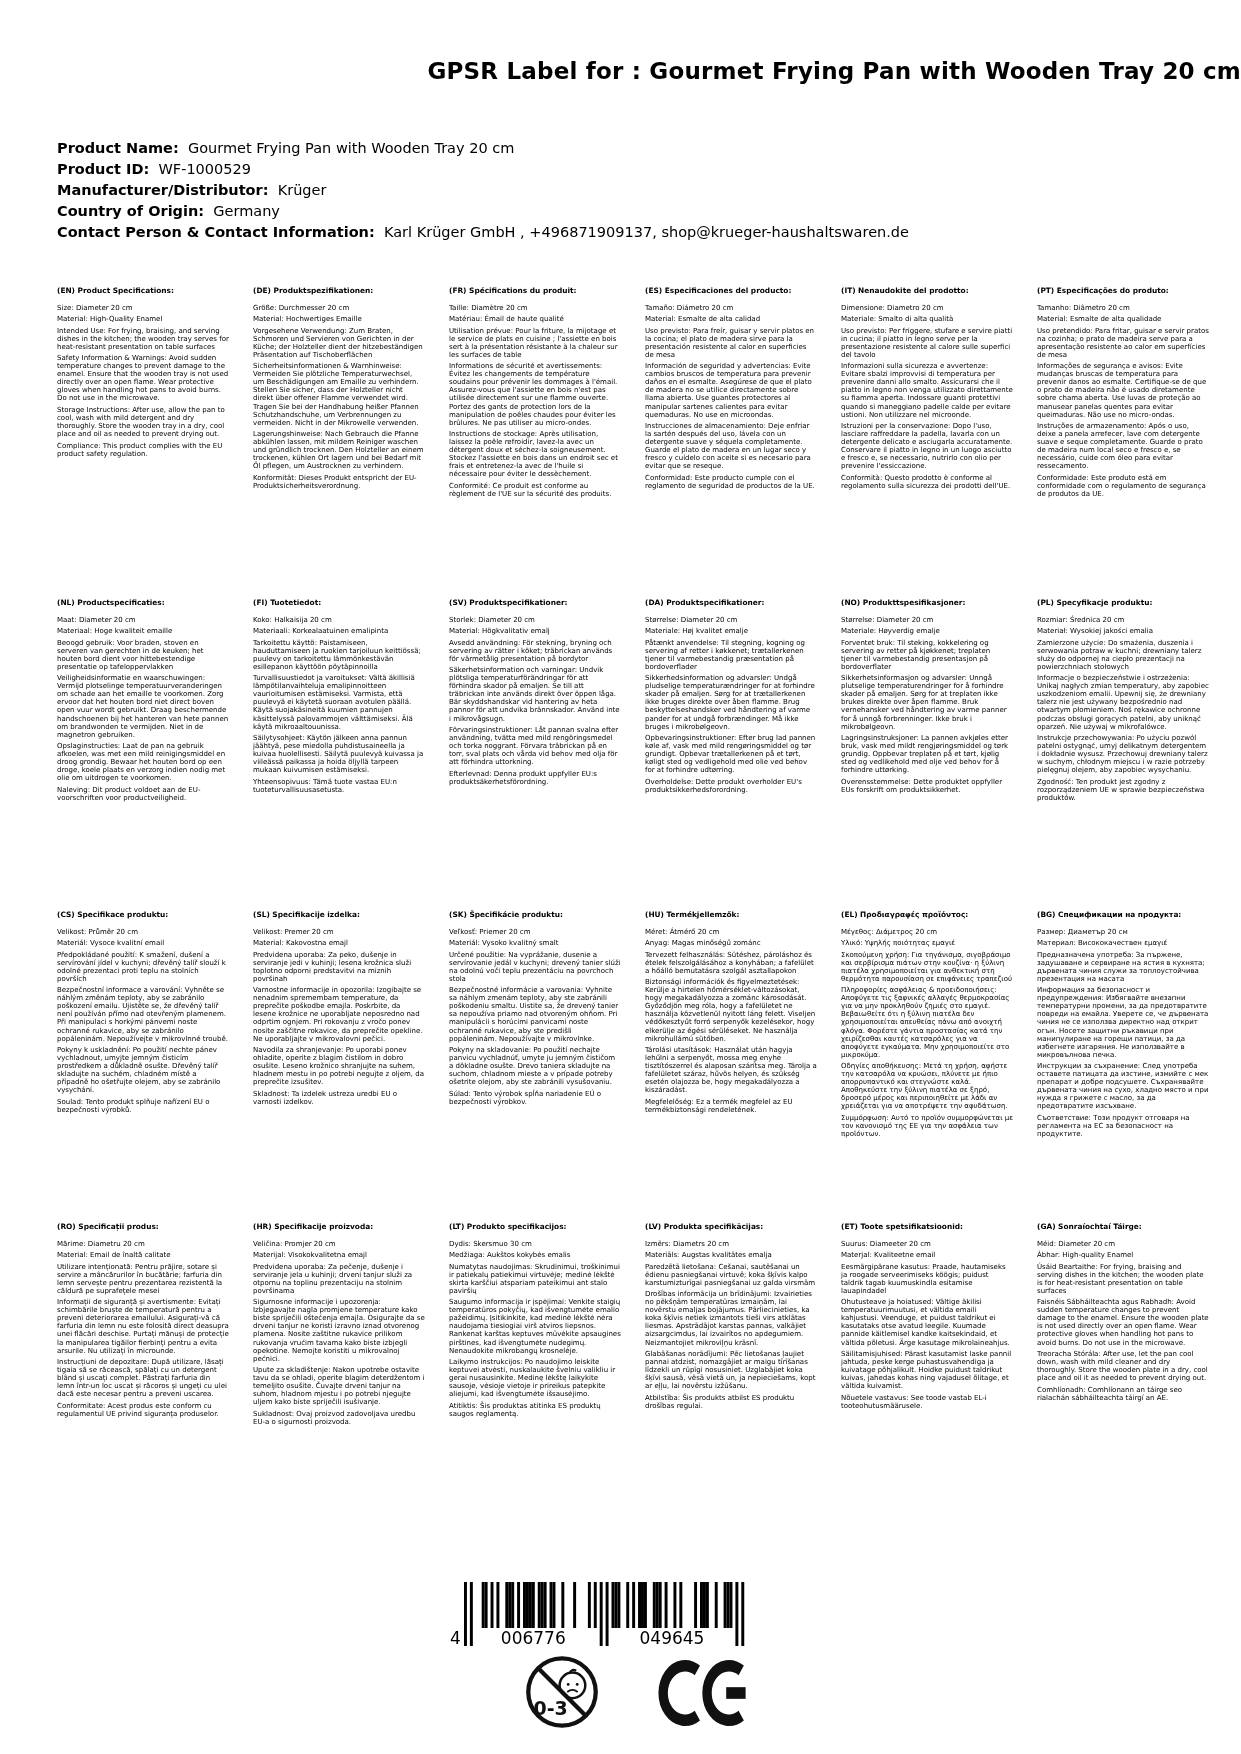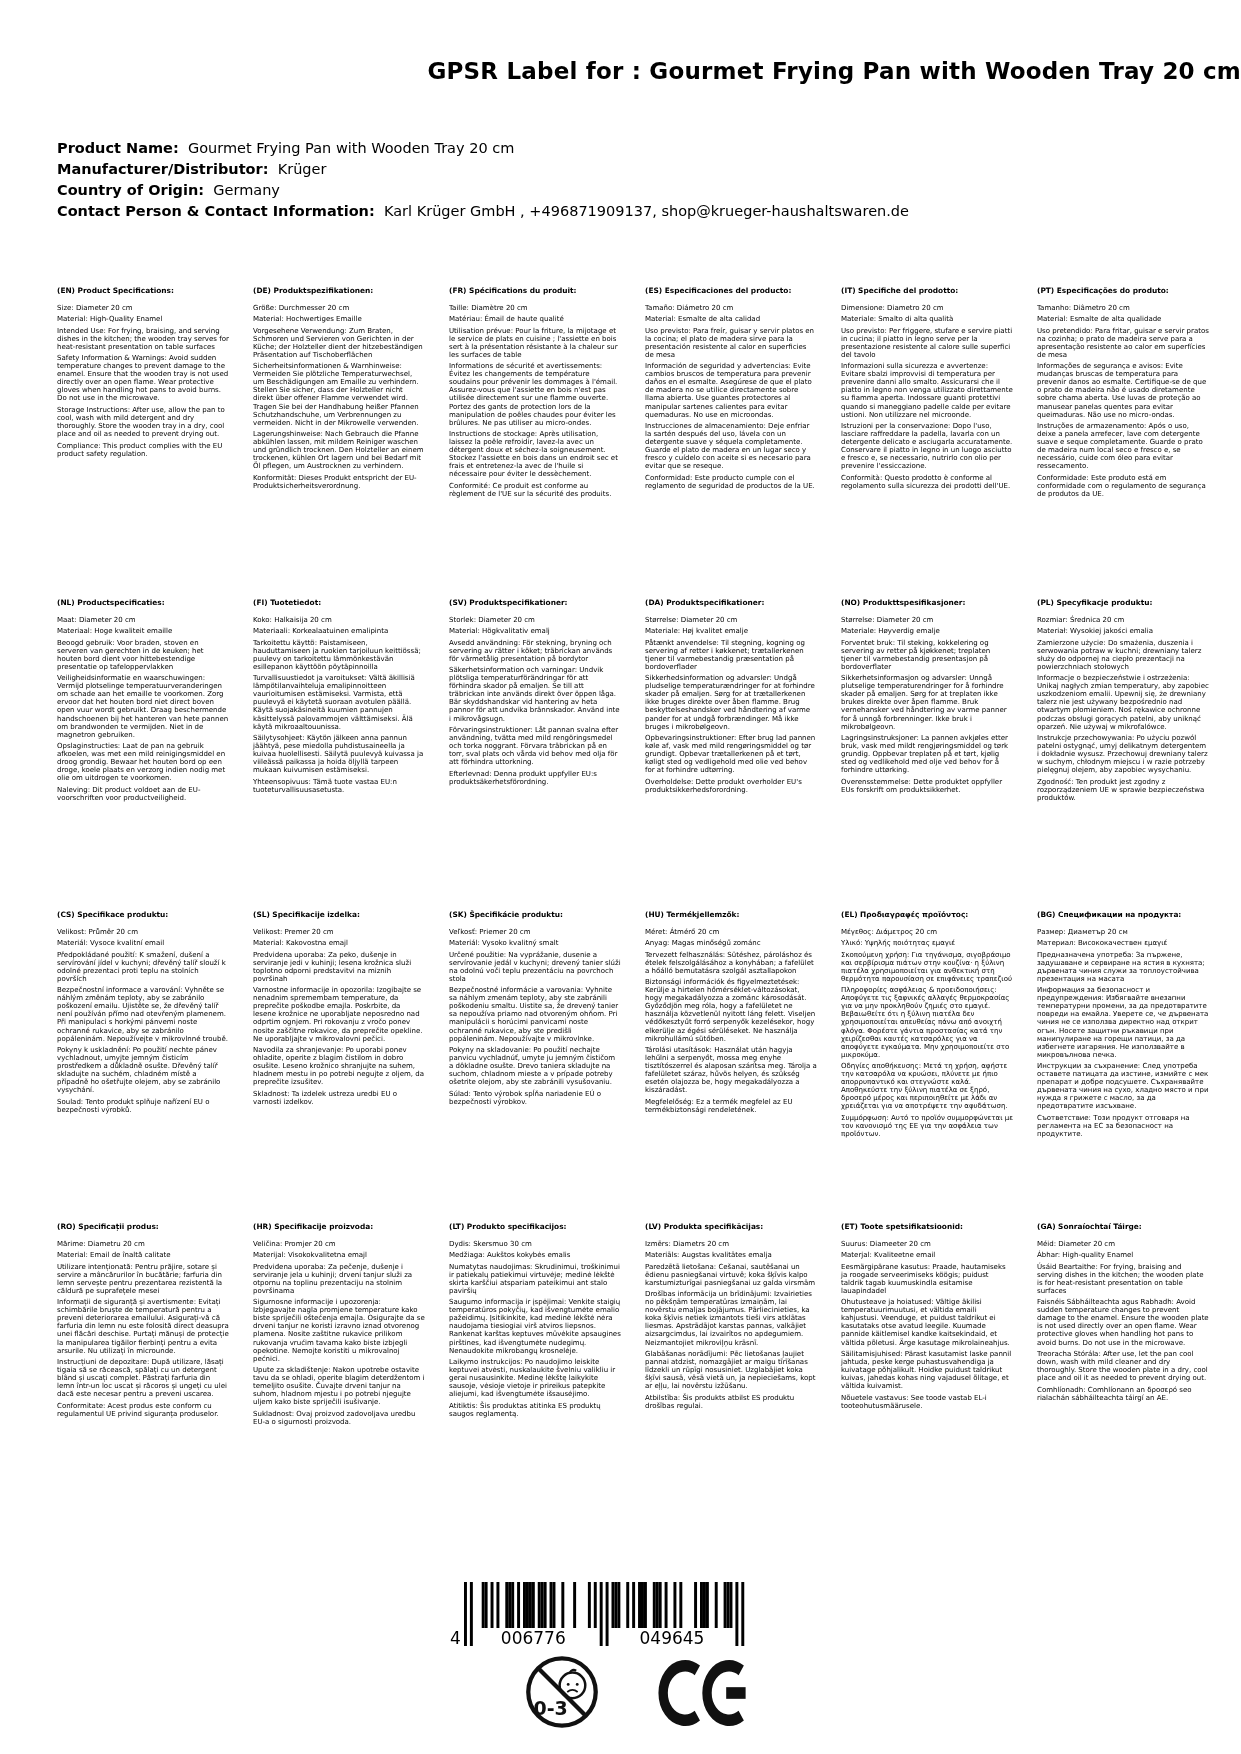--- a/index.html
+++ b/index.html
@@ -26,20 +26,21 @@
 </style>
 </head>
 <body>
 
 <div class="page">
 
   <div class="title">GPSR Label for : Gourmet Frying Pan with Wooden Tray 20 cm</div>
 
   <div class="product-info">
       <div class="info-row"><span class="info-label">Product Name:</span><span class="info-value">&nbsp; Gourmet Frying Pan with Wooden Tray 20 cm</span></div>
+      <div class="info-row"><span class="info-label">Product ID:</span><span class="info-value">&nbsp; WF-1000529</span></div>
       <div class="info-row"><span class="info-label">Manufacturer/Distributor:</span><span class="info-value">&nbsp; Krüger</span></div>
       <div class="info-row"><span class="info-label">Country of Origin:</span><span class="info-value">&nbsp; Germany</span></div>
       <div class="info-row"><span class="info-label">Contact Person &amp; Contact Information:</span><span class="info-value">&nbsp; Karl Krüger GmbH , +496871909137, shop@krueger-haushaltswaren.de</span></div>
     </div>
 
   <div class="blocks-grid">
       <div class="lang-block">
         <div class="block-header">(EN) Product Specifications:</div>
         <p class="block-par">Size: Diameter 20 cm</p>
         <p class="block-par">Material: High-Quality Enamel</p>
@@ -69,21 +70,21 @@
       <div class="lang-block">
         <div class="block-header">(ES) Especificaciones del producto:</div>
         <p class="block-par">Tamaño: Diámetro 20 cm</p>
         <p class="block-par">Material: Esmalte de alta calidad</p>
         <p class="block-par">Uso previsto: Para freír, guisar y servir platos en la cocina; el plato de madera sirve para la presentación resistente al calor en superficies de mesa</p>
         <p class="block-par">Información de seguridad y advertencias: Evite cambios bruscos de temperatura para prevenir daños en el esmalte. Asegúrese de que el plato de madera no se utilice directamente sobre llama abierta. Use guantes protectores al manipular sartenes calientes para evitar quemaduras. No use en microondas.</p>
         <p class="block-par">Instrucciones de almacenamiento: Deje enfriar la sartén después del uso, lávela con un detergente suave y séquela completamente. Guarde el plato de madera en un lugar seco y fresco y cuídelo con aceite si es necesario para evitar que se reseque.</p>
         <p class="block-par">Conformidad: Este producto cumple con el reglamento de seguridad de productos de la UE.</p>
       </div>
       <div class="lang-block">
-        <div class="block-header">(IT) Specifiche del prodotto:</div>
+        <div class="block-header">(IT) Nenaudokite del prodotto:</div>
         <p class="block-par">Dimensione: Diametro 20 cm</p>
         <p class="block-par">Materiale: Smalto di alta qualità</p>
         <p class="block-par">Uso previsto: Per friggere, stufare e servire piatti in cucina; il piatto in legno serve per la presentazione resistente al calore sulle superfici del tavolo</p>
         <p class="block-par">Informazioni sulla sicurezza e avvertenze: Evitare sbalzi improvvisi di temperatura per prevenire danni allo smalto. Assicurarsi che il piatto in legno non venga utilizzato direttamente su fiamma aperta. Indossare guanti protettivi quando si maneggiano padelle calde per evitare ustioni. Non utilizzare nel microonde.</p>
         <p class="block-par">Istruzioni per la conservazione: Dopo l'uso, lasciare raffreddare la padella, lavarla con un detergente delicato e asciugarla accuratamente. Conservare il piatto in legno in un luogo asciutto e fresco e, se necessario, nutrirlo con olio per prevenire l'essiccazione.</p>
         <p class="block-par">Conformità: Questo prodotto è conforme al regolamento sulla sicurezza dei prodotti dell'UE.</p>
       </div>
       <div class="lang-block">
         <div class="block-header">(PT) Especificações do produto:</div>
         <p class="block-par">Tamanho: Diâmetro 20 cm</p>
@@ -246,21 +247,21 @@
         <p class="block-par">Säilitamisjuhised: Pärast kasutamist laske pannil jahtuda, peske kerge puhastusvahendiga ja kuivatage põhjalikult. Hoidke puidust taldrikut kuivas, jahedas kohas ning vajadusel õlitage, et vältida kuivamist.</p>
         <p class="block-par">Nõuetele vastavus: See toode vastab EL-i tooteohutusmäärusele.</p>
       </div>
       <div class="lang-block">
         <div class="block-header">(GA) Sonraíochtaí Táirge:</div>
         <p class="block-par">Méid: Diameter 20 cm</p>
         <p class="block-par">Ábhar: High-quality Enamel</p>
         <p class="block-par">Úsáid Beartaithe: For frying, braising and serving dishes in the kitchen; the wooden plate is for heat-resistant presentation on table surfaces</p>
         <p class="block-par">Faisnéis Sábháilteachta agus Rabhadh: Avoid sudden temperature changes to prevent damage to the enamel. Ensure the wooden plate is not used directly over an open flame. Wear protective gloves when handling hot pans to avoid burns. Do not use in the microwave.</p>
         <p class="block-par">Treoracha Stórála: After use, let the pan cool down, wash with mild cleaner and dry thoroughly. Store the wooden plate in a dry, cool place and oil it as needed to prevent drying out.</p>
-        <p class="block-par">Comhlíonadh: Comhlíonann an δροσερό seo rialachán sábháilteachta táirgí an AE.</p>
+        <p class="block-par">Comhlíonadh: Comhlíonann an táirge seo rialachán sábháilteachta táirgí an AE.</p>
       </div>
     </div>
 
   <div class="barcode">
     <svg width="300" height="66" viewBox="0 0 300 66">
         <rect x="16.00" y="0" width="2.95" height="64"></rect>
         <rect x="21.90" y="0" width="2.95" height="64"></rect>
         <rect x="33.70" y="0" width="2.95" height="46"></rect>
         <rect x="36.65" y="0" width="2.95" height="46"></rect>
         <rect x="42.55" y="0" width="2.95" height="46"></rect>

